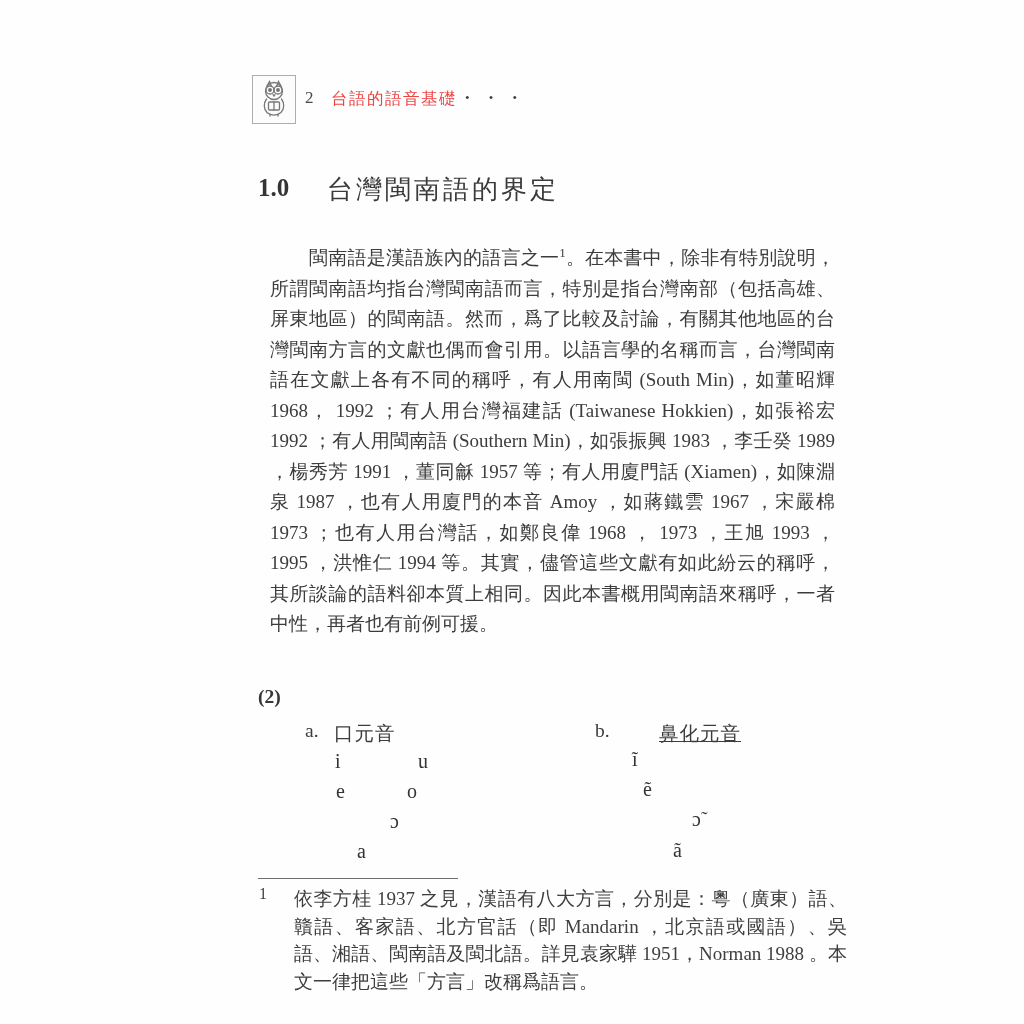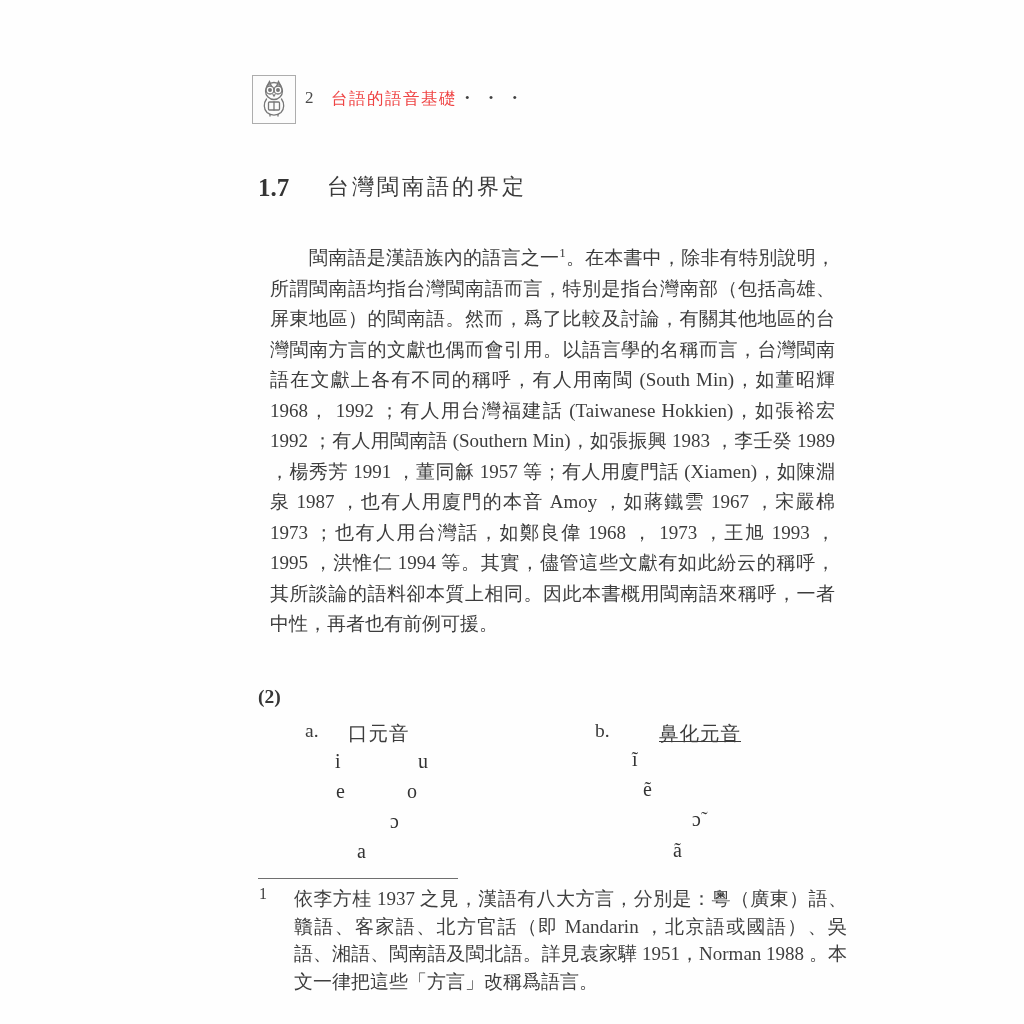--- a/index.html
+++ b/index.html
@@ -19,37 +19,37 @@
     position:absolute; left:252px; top:75px; width:42px; height:47px;
     border:1px solid #adadad; background:#fcfcfc;
     display:flex; align-items:center; justify-content:center;
   }
   .page-number { position:absolute; left:305px; top:88px; font-size:17px; color:#4a4a4a; }
   .running-title { position:absolute; left:331px; top:88px; font-size:16.5px; letter-spacing:1.5px; color:#ef4444; }
   .header-dots { position:absolute; left:465px; top:90px; font-size:13px; letter-spacing:8px; color:#3f3f3f; }
 
   
   .section-number { position:absolute; left:258px; top:174px; font-size:25px; font-weight:bold; color:#343434; }
-  .section-title { position:absolute; left:327px; top:172px; font-size:22px; letter-spacing:3px; color:#3a3a3a;text-align:center; }
+  .section-title { position:absolute; left:327px; top:172px; font-size:26px; letter-spacing:3px; color:#3a3a3a;text-align:center; }
 
   
   .body-text {
     position:absolute; left:258px; top:231px; width:589px;
     font-size:19px; line-height:30.5px; text-align:justify;
     color:#3c3c3c;
   }
   .body-text p { margin:12px; }
   .para-indent { text-indent:39px; }
   sup.fn-ref { font-size:13px; line-height:0; vertical-align:super; }
 
   
   .example-label { position:absolute; left:258px; top:686px; font-size:19.5px; font-weight:bold; color:#363636; }
   .ex-item { position:absolute; top:720px; font-size:19.5px; color:#3c3c3c; }
   .ex-marker-a { left:305px; }
-  .ex-title-a  { left:348px; letter-spacing:1px;font-family:Liberation Mono, monospace; }
+  .ex-title-a  { left:334px; letter-spacing:1px;font-family:Liberation Mono, monospace; }
   .ex-marker-b { left:595px; }
   .ex-title-b  { left:659px; letter-spacing:1px;text-decoration:underline; }
 
   .vowel-chart { position:absolute; left:258px; top:746px; width:590px; height:120px; }
   .vowel { position:absolute; font-size:20px; color:#333333; }
 
   
   .footnote-rule { position:absolute; left:258px; top:878px; width:200px; height:0; border-top:1.5px solid #6f6f6f; }
   .footnote-marker { position:absolute; left:259px; top:885px; font-size:16px; color:#3e3e3e; }
   .footnote-text {
@@ -77,21 +77,21 @@
         <rect x="10.5" y="23" width="11" height="8" rx="1"></rect>
         <path d="M16 23 L16 31"></path>
         <path d="M12 35.5 L12 37 M20 35.5 L20 37"></path>
       </svg>
     </span>
   </div>
   <div class="page-number">2</div>
   <div class="running-title">台語的語音基礎</div>
   <div class="header-dots">• • •</div>
 
-  <div class="section-number">1.7</div>
+  <div class="section-number">1.0</div>
   <div class="section-title">台灣閩南語的界定</div>
 
   <div class="body-text">
     <p class="para-indent"><span>閩南語是漢語族內的語言之一</span><sup class="fn-ref">1</sup><span>。在本書中，除非有特別說明，所謂閩南語均指台灣閩南語而言，特別是指台灣南部（包括高雄、屏東地區）的閩南語。然而，爲了比較及討論，有關其他地區的台灣閩南方言的文獻也偶而會引用。以語言學的名稱而言，台灣閩南語在文獻上各有不同的稱呼，有人用南閩 (South Min)，如董昭輝 1968， 1992 ；有人用台灣福建話 (Taiwanese Hokkien)，如張裕宏 1992 ；有人用閩南語 (Southern Min)，如張振興 1983 ，李壬癸 1989 ，楊秀芳 1991 ，董同龢 1957 等；有人用廈門話 (Xiamen)，如陳淵泉 1987 ，也有人用廈門的本音 Amoy ，如蔣鐵雲 1967 ，宋嚴棉 1973 ；也有人用台灣話，如鄭良偉 1968 ， 1973 ，王旭 1993 ， 1995 ，洪惟仁 1994 等。其實，儘管這些文獻有如此紛云的稱呼，其所談論的語料卻本質上相同。因此本書概用閩南語來稱呼，一者中性，再者也有前例可援。</span></p>
   </div>
 
   <div class="example-label">(2)</div>
 
   <div class="ex-item ex-marker-a">a.</div>
   <div class="ex-item ex-title-a">口元音</div>

